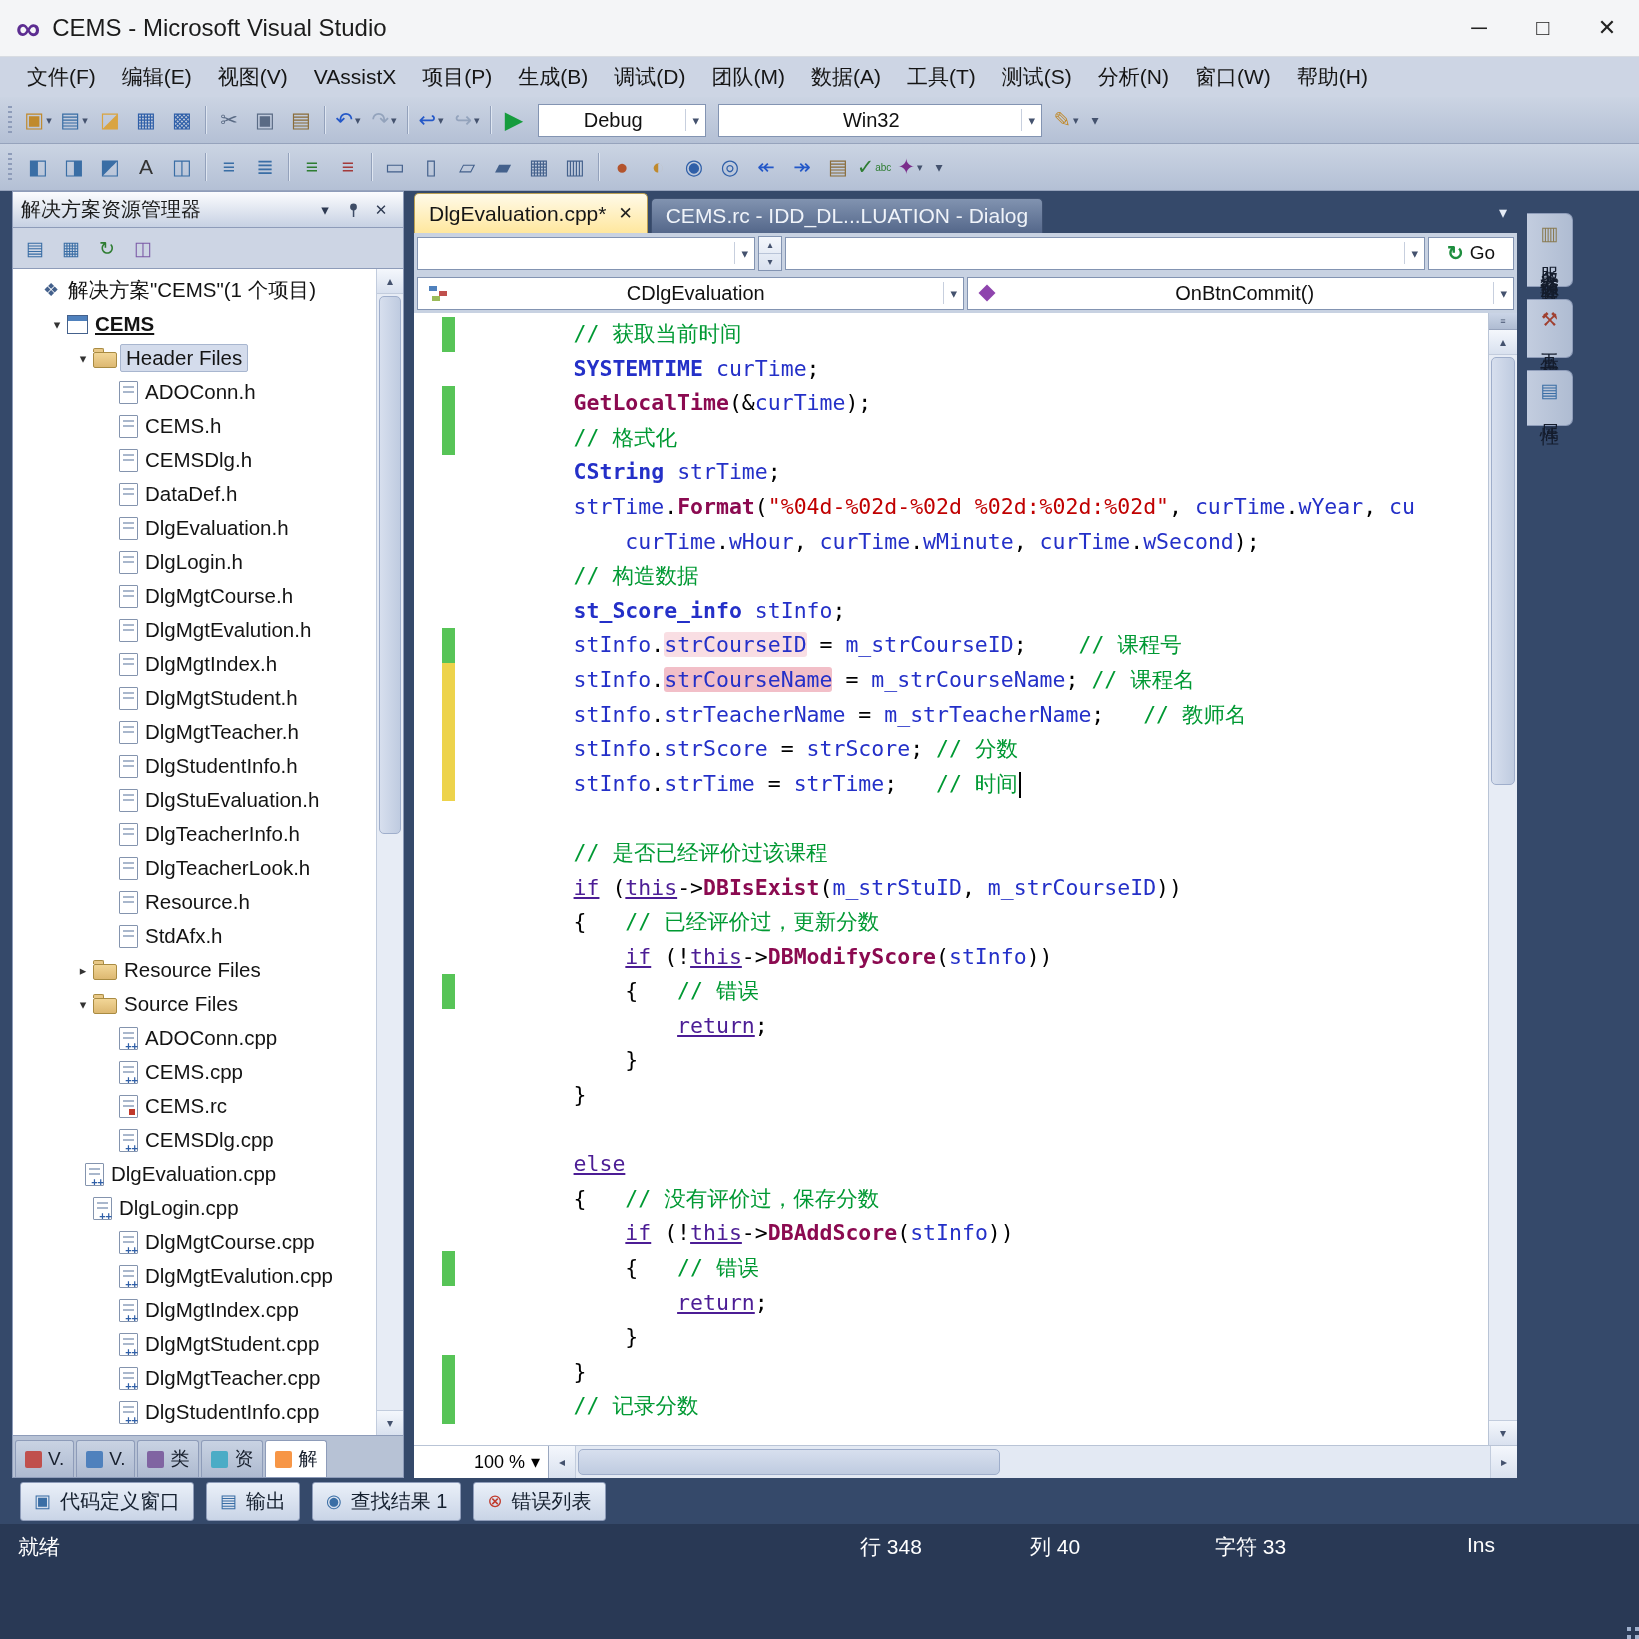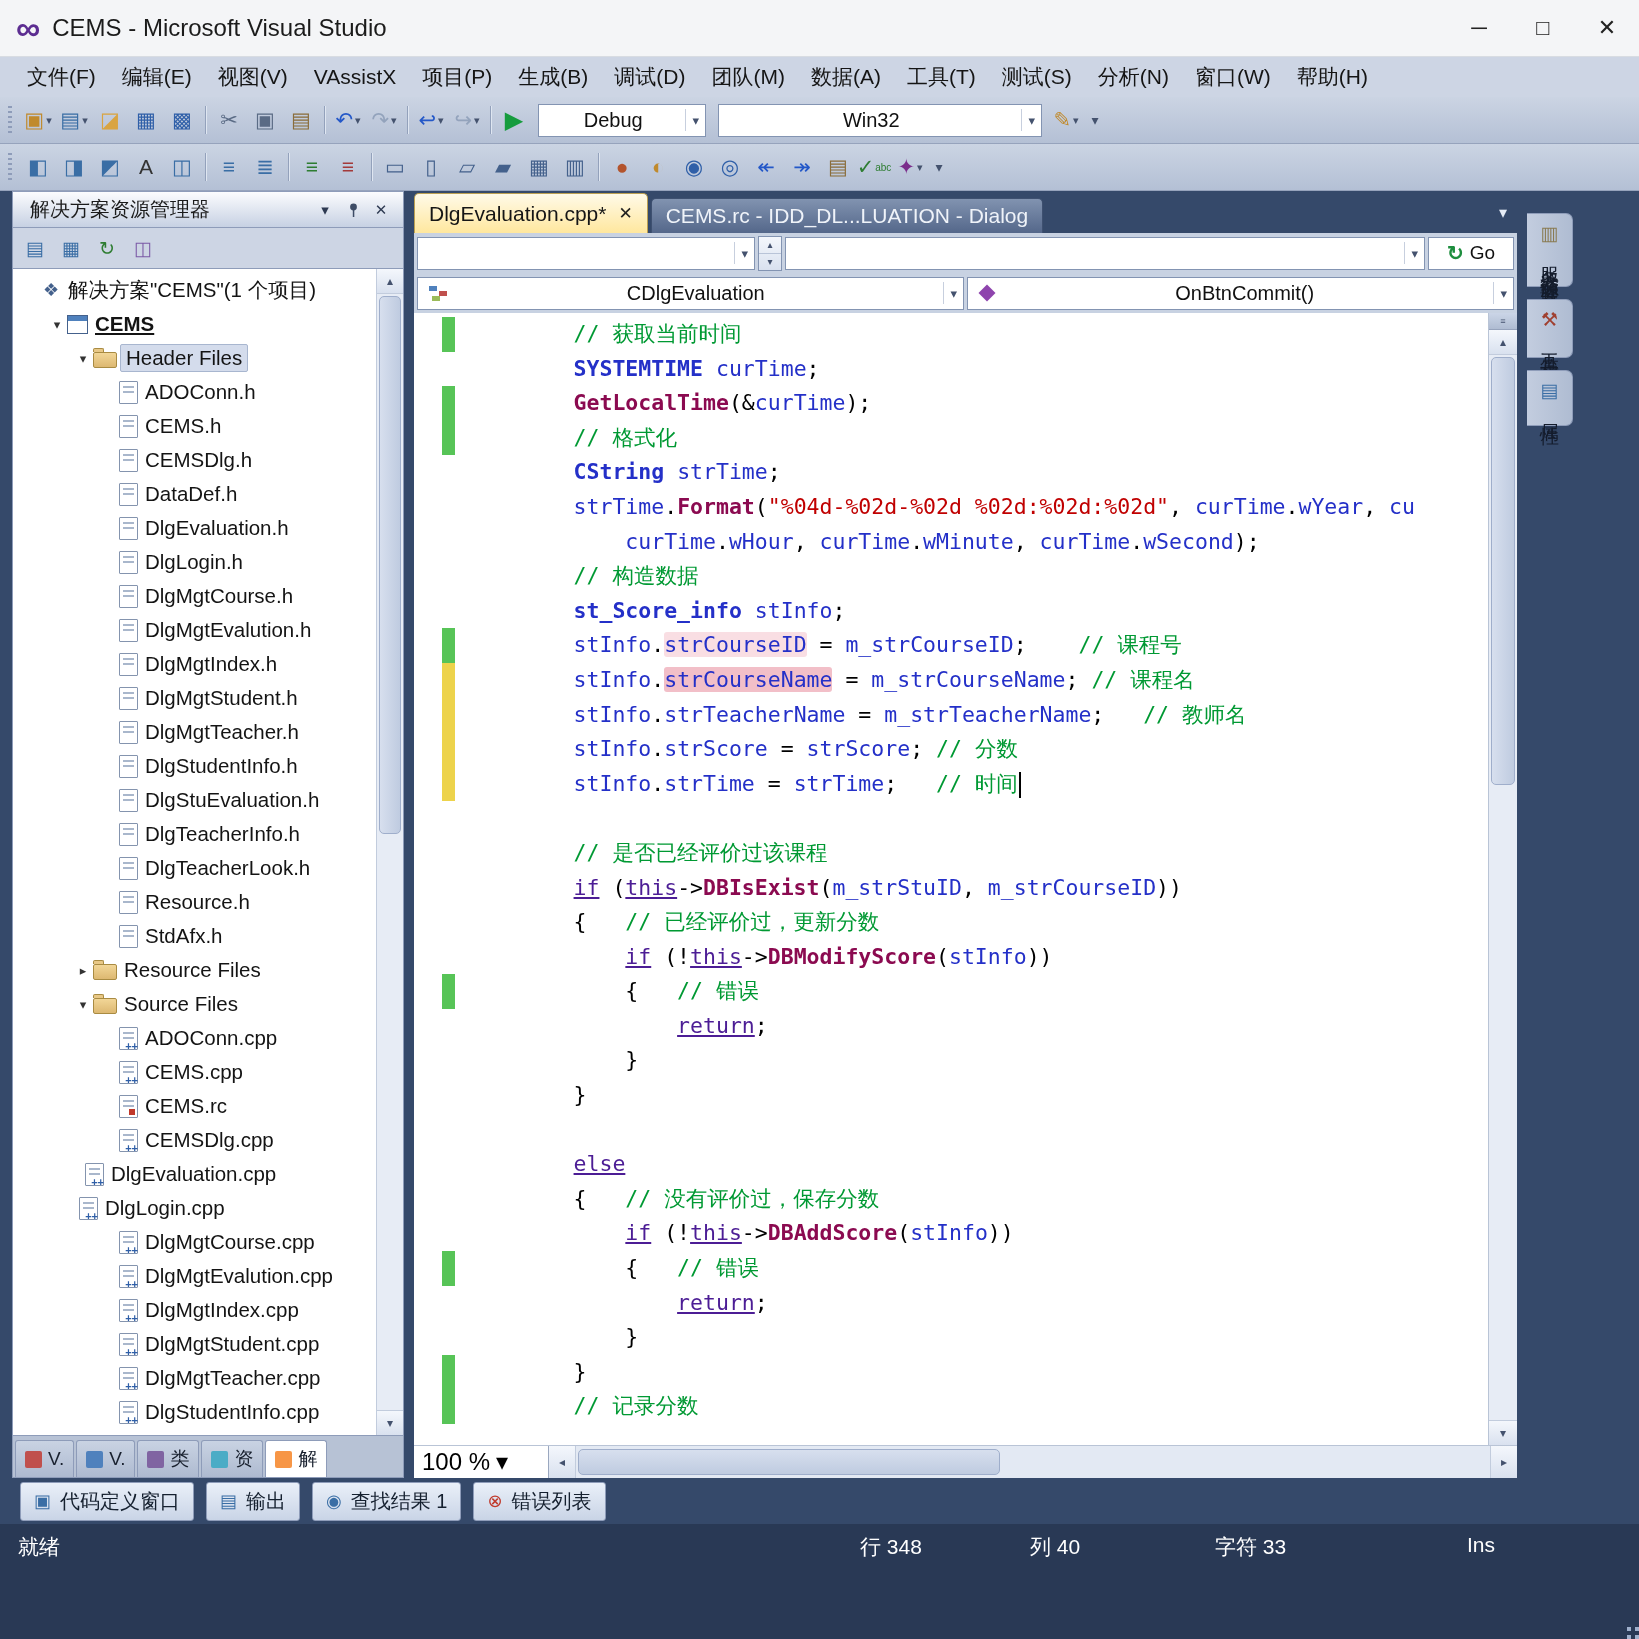--- a/index.html
+++ b/index.html
@@ -31,21 +31,21 @@
   .combo .combo-arrow{font-size:13px;color:#44526E;border-left:1px solid #C7CFDE;padding-left:6px;height:70%;display:flex;align-items:center;}
   .combo-debug{width:168px;margin:0 6px;}
   .combo-platform{width:324px;margin:0 6px;}
 
   
   .main{position:absolute;top:191px;left:0;right:0;height:1287px;display:flex;padding-left:12px;box-sizing:border-box;}
 
   
   .solution-explorer{width:392px;flex:none;display:flex;flex-direction:column;}
   .se-header{height:37px;background:linear-gradient(#FBFCFE,#C7D1E3);border:1px solid #8E9CB9;display:flex;align-items:center;padding:0 8px;box-sizing:border-box;}
-  .se-title{font-size:20px;color:#1b1b1b;flex:1;white-space:nowrap;overflow:hidden;margin-left:9px;}
+  .se-title{font-size:20px;color:#1b1b1b;flex:1;white-space:nowrap;overflow:hidden;}
   .se-ctl{width:28px;height:28px;display:flex;align-items:center;justify-content:center;font-size:15px;color:#2E3A52;}
   .se-tools{height:40px;background:#CDD5E4;border-left:1px solid #8E9CB9;border-right:1px solid #8E9CB9;display:flex;align-items:center;gap:4px;padding:0 6px;box-sizing:border-box;}
   .se-tools .tbtn{min-width:32px;height:32px;font-size:19px;}
   .se-tree{flex:1;min-height:0;background:#fff;border:1px solid #8E9CB9;display:flex;overflow:hidden;box-sizing:border-box;}
   .tree{flex:1;overflow:hidden;padding-top:4px;}
   .tree-row{height:34px;display:flex;align-items:center;font-size:20.5px;color:#141414;white-space:nowrap;}
   .tree-arrow{width:20px;flex:none;font-size:13px;color:#333;text-align:center;}
   .tree-label{margin-left:7px;}
   .tree-label.bold{font-weight:bold;text-decoration:underline;}
   .tree-row.selected .tree-label{background:#D4DCEC;border:1px solid #A8B6CF;border-radius:2px;padding:1px 5px;margin-left:3px;}
@@ -102,21 +102,21 @@
   .tk-t{color:#2430C8;font-weight:bold;}
   .tk-v{color:#2430C8;}
   .tk-f{color:#8B0A50;font-weight:bold;}
   .tk-s{color:#C00000;}
   .h1{background:#F2BFC8;border-radius:3px;}
   .h2{background:#F9DEE3;border-radius:3px;}
   .caret{display:inline-block;width:2px;height:26px;background:#000;vertical-align:middle;margin-left:1px;}
   .v-scroll{width:28px;flex:none;border-left:1px solid #B9C4D6;background:#E7ECF5;display:flex;flex-direction:column;}
   .vsplit{height:16px;background:linear-gradient(#CBD5E7,#AFBCD2);border-bottom:1px solid #96A3BC;display:flex;align-items:center;justify-content:center;font-size:9px;color:#44526E;}
   .h-row{height:32px;background:#E3E9F3;border-top:1px solid #B9C4D6;display:flex;align-items:stretch;}
-  .zoom{width:118px;height:100%;border:none;border-right:1px solid #9AA7BF;background:#fff;display:flex;align-items:center;padding:0 8px;font-size:24px;gap:6px;}
+  .zoom{width:118px;height:100%;border:none;border-right:1px solid #9AA7BF;background:#fff;display:flex;align-items:center;padding:0 8px;font-size:18px;gap:6px;justify-content:flex-end;}
   .sh-btn{width:26px;display:flex;align-items:center;justify-content:center;font-size:12px;color:#44526E;background:linear-gradient(#F4F7FC,#D9E1EF);border-right:1px solid #C2CCDD;}
   .sh-btn.right{border-left:1px solid #C2CCDD;border-right:none;}
   .sh-track{flex:1;position:relative;}
   .sh-thumb{position:absolute;top:3px;bottom:3px;left:2px;width:46%;border-radius:5px;background:linear-gradient(#D7DFEE,#BFCBE0);border:1px solid #9FAECB;}
 
   
   .right-channel{width:112px;flex:none;display:flex;flex-direction:column;align-items:flex-start;gap:12px;padding-top:22px;}
   .rtab{width:46px;background:linear-gradient(to right,#C3CDDF,#AFBCD2);border:1px solid #8E9CB9;border-left:none;border-radius:0 7px 7px 0;display:flex;flex-direction:column;align-items:center;gap:9px;padding:10px 2px;box-sizing:border-box;}
   .rtab-icon{font-size:19px;line-height:1;}
   .rtab-label{writing-mode:vertical-rl;text-orientation:upright;font-size:19px;letter-spacing:3px;color:#141C2C;}
@@ -387,21 +387,21 @@
             <div class="tree-row" style="padding-left: 86px;">
               <span class="tree-arrow"></span>
               <span class="fi ic-file ic-cpp"></span>
               <span class="tree-label">CEMSDlg.cpp</span>
             </div>
             <div class="tree-row" style="padding-left: 52px;">
               <span class="tree-arrow"></span>
               <span class="fi ic-file ic-cpp"></span>
               <span class="tree-label">DlgEvaluation.cpp</span>
             </div>
-            <div class="tree-row" style="padding-left: 46px;">
+            <div class="tree-row" style="padding-left: 60px;">
               <span class="tree-arrow"></span>
               <span class="fi ic-file ic-cpp"></span>
               <span class="tree-label">DlgLogin.cpp</span>
             </div>
             <div class="tree-row" style="padding-left: 86px;">
               <span class="tree-arrow"></span>
               <span class="fi ic-file ic-cpp"></span>
               <span class="tree-label">DlgMgtCourse.cpp</span>
             </div>
             <div class="tree-row" style="padding-left: 86px;">

